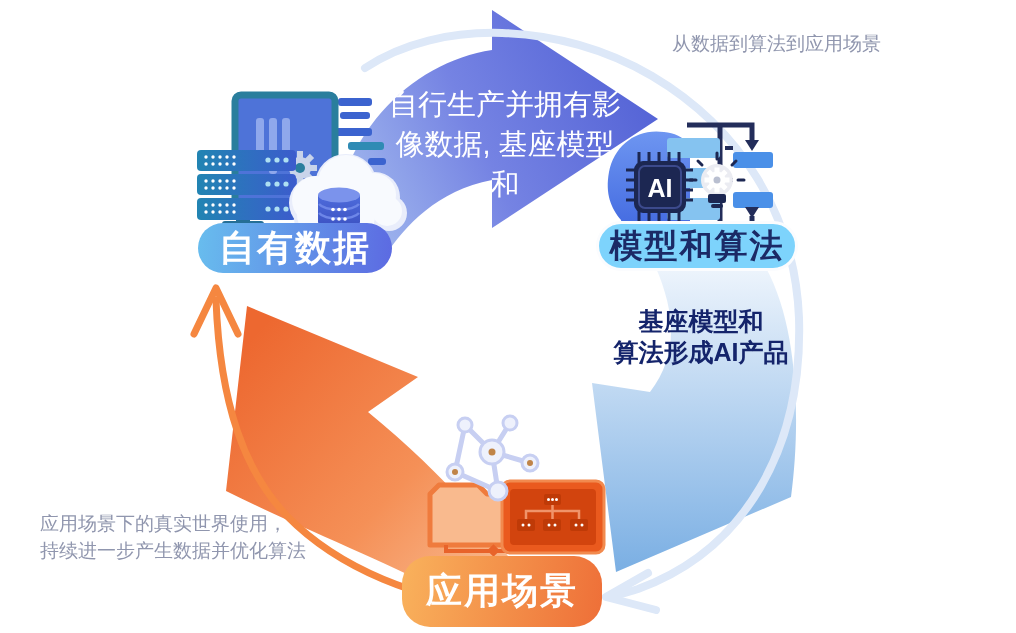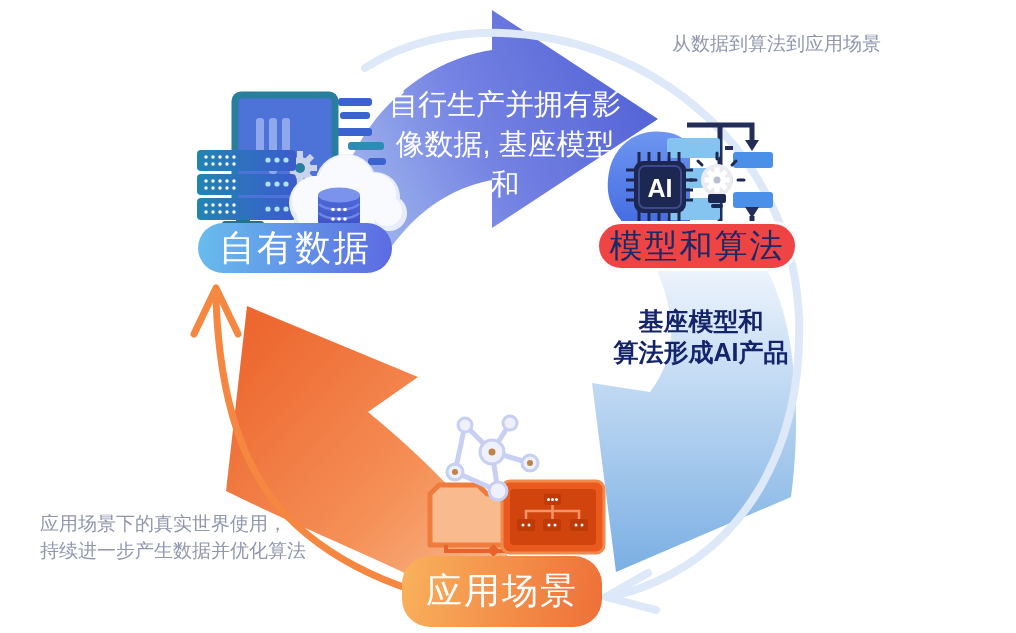--- a/index.html
+++ b/index.html
@@ -4,31 +4,31 @@
 <style>
   html,body{margin:0;padding:0;background:#fff;}
   .stage{
     position:relative;width:1016px;height:633px;overflow:hidden;background:#ffffff;
     font-family:"Liberation Sans",sans-serif;
   }
   .abs{position:absolute;}
   svg{display:block;}
   .pill{
     position:absolute;display:flex;align-items:center;justify-content:center;
-    border-radius:28px;font-weight:normal;letter-spacing:2px;box-sizing:border-box;
+    border-radius:28px;font-weight:bold;letter-spacing:2px;box-sizing:border-box;
     white-space:nowrap;
     text-align:center;
   }
   .pill-own-data{
     left:198px;top:223px;width:194px;height:50px;font-size:36px;color:#ffffff;
     background:linear-gradient(95deg,#68bdee 0%,#5c6ae2 100%);
   }
   .pill-model{
     left:596px;top:221px;width:202px;height:50px;font-size:33px;color:#1b2a66;
-    background:#ef4444;border:3px solid #fbfcfe;
+    background:#7dd3fc;border:3px solid #fbfcfe;
   }
   .pill-application{
     left:402px;top:556px;width:200px;height:71px;font-size:36px;color:#ffffff;
     background:linear-gradient(100deg,#f9b25c 0%,#ee6f38 100%);
   }
   .arrow-label{
     left:383px;top:84px;width:244px;text-align:center;
     font-size:29px;font-weight:normal;color:#ffffff;line-height:40px;
   }
   .caption-note{

